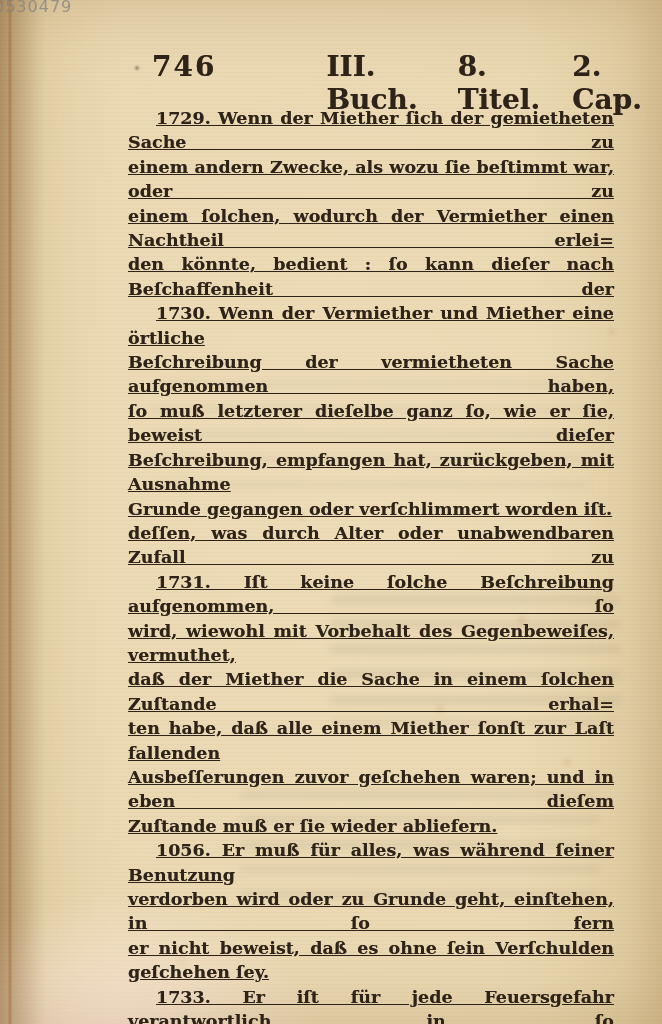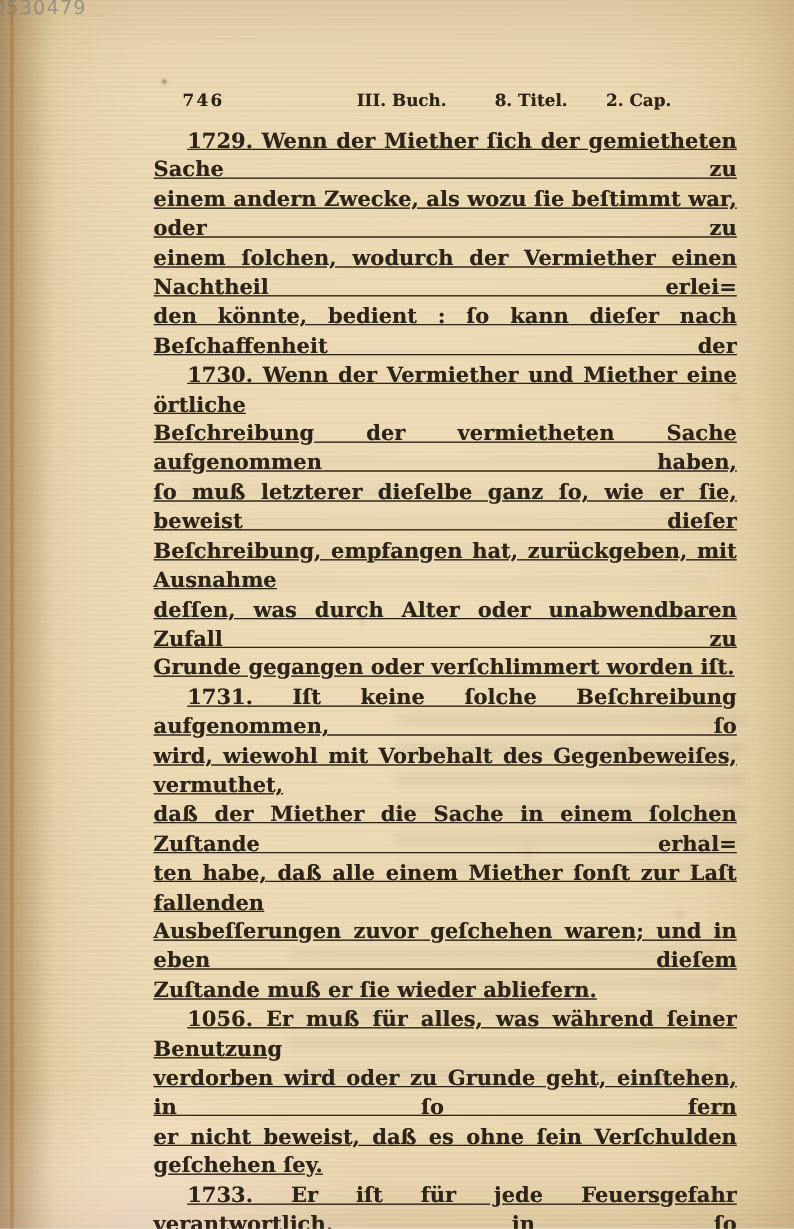--- a/index.html
+++ b/index.html
@@ -70,23 +70,23 @@
     left: -6px; top: -3px;
     font-family: "DejaVu Sans", sans-serif;
     font-size: 16px;
     letter-spacing: 1px;
     color: rgba(130,130,128,0.75);
   }
 
   
   .header {
     position: absolute;
-    left: 128px; top: 76px;
+    left: 128px; top: 50px;
     width: 486px;
-    font-size: 14px;
+    font-size: 28px;
     font-weight: 700;
     color: #2d2318;
     display: flex;
     align-items: baseline;
     text-shadow: 0 0 0.5px rgba(45,35,24,0.55);
   }
   .page-number { margin-left: 24px; letter-spacing: 2px; }
   .hpart1 { margin-left: 110px; }
   .hpart2 { margin-left: 40px; }
   .hpart3 { margin-left: 32px; }
@@ -134,22 +134,22 @@
 
   <div class="textblock" id="textblock">
       <div class="tline first">1729. Wenn der Miether ſich der gemietheten Sache zu</div>
       <div class="tline">einem andern Zwecke, als wozu ſie beſtimmt war, oder zu</div>
       <div class="tline">einem ſolchen, wodurch der Vermiether einen Nachtheil erlei=</div>
       <div class="tline">den könnte, bedient : ſo kann dieſer nach Beſchaffenheit der</div>
       <div class="tline first">1730. Wenn der Vermiether und Miether eine örtliche</div>
       <div class="tline">Beſchreibung der vermietheten Sache aufgenommen haben,</div>
       <div class="tline">ſo muß letzterer dieſelbe ganz ſo, wie er ſie, beweist dieſer</div>
       <div class="tline">Beſchreibung, empfangen hat, zurückgeben, mit Ausnahme</div>
+      <div class="tline final">Grunde gegangen oder verſchlimmert worden iſt.</div>
       <div class="tline">deſſen, was durch Alter oder unabwendbaren Zufall zu</div>
-      <div class="tline final">Grunde gegangen oder verſchlimmert worden iſt.</div>
       <div class="tline first">1731. Iſt keine ſolche Beſchreibung aufgenommen, ſo</div>
       <div class="tline">wird, wiewohl mit Vorbehalt des Gegenbeweiſes, vermuthet,</div>
       <div class="tline">daß der Miether die Sache in einem ſolchen Zuſtande erhal=</div>
       <div class="tline">ten habe, daß alle einem Miether ſonſt zur Laſt fallenden</div>
       <div class="tline">Ausbeſſerungen zuvor geſchehen waren; und in eben dieſem</div>
       <div class="tline final">Zuſtande muß er ſie wieder abliefern.</div>
       <div class="tline first">1056. Er muß für alles, was während ſeiner Benutzung</div>
       <div class="tline">verdorben wird oder zu Grunde geht, einſtehen, in ſo fern</div>
       <div class="tline final">er nicht beweist, daß es ohne ſein Verſchulden geſchehen ſey.</div>
       <div class="tline first">1733. Er iſt für jede Feuersgefahr verantwortlich, in ſo</div>

